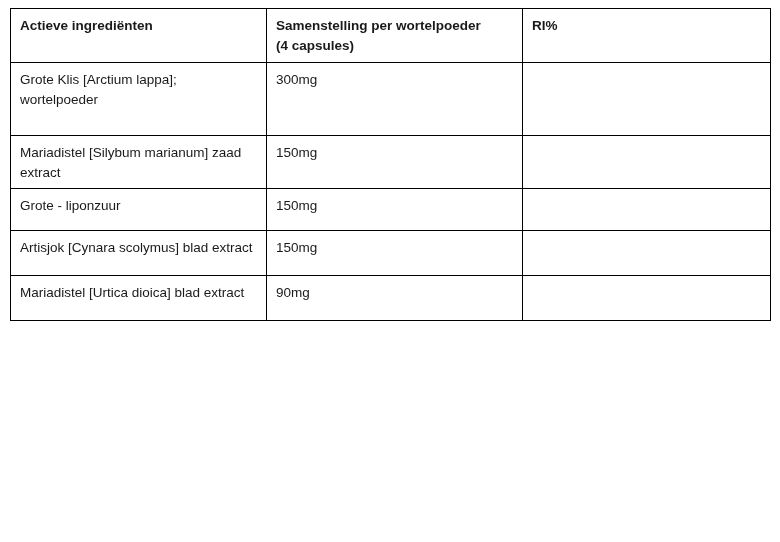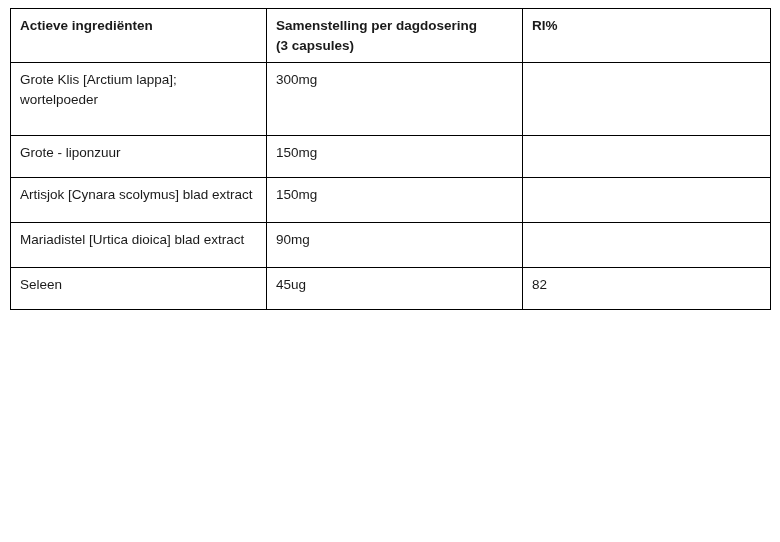--- a/index.html
+++ b/index.html
@@ -63,47 +63,47 @@
   <table class="ingredients">
     <colgroup>
       <col class="c-name">
       <col class="c-dose">
       <col class="c-ri">
     </colgroup>
     <thead>
       <tr>
         <th>Actieve ingrediënten</th>
         <th>
-          <span>Samenstelling per dagdosering</span>
-          <span class="hdr-line2">(3 capsules)</span>
+          <span>Samenstelling per wortelpoeder</span>
+          <span class="hdr-line2">(4 capsules)</span>
         </th>
         <th>RI%</th>
       </tr>
     </thead>
     <tbody>
         <tr data-rowsize="tall">
           <td class="cell-name">Grote Klis [Arctium lappa]; wortelpoeder</td>
           <td class="cell-dose">300mg</td>
+          <td class="cell-ri"></td>
+        </tr>
+        <tr data-rowsize="short">
+          <td class="cell-name">Mariadistel [Silybum marianum] zaad extract</td>
+          <td class="cell-dose">150mg</td>
           <td class="cell-ri"></td>
         </tr>
         <tr data-rowsize="short">
           <td class="cell-name">Grote - liponzuur</td>
           <td class="cell-dose">150mg</td>
           <td class="cell-ri"></td>
         </tr>
         <tr data-rowsize="medium">
           <td class="cell-name">Artisjok [Cynara scolymus] blad extract</td>
           <td class="cell-dose">150mg</td>
           <td class="cell-ri"></td>
         </tr>
         <tr data-rowsize="medium">
           <td class="cell-name">Mariadistel [Urtica dioica] blad extract</td>
           <td class="cell-dose">90mg</td>
           <td class="cell-ri"></td>
         </tr>
-        <tr data-rowsize="short">
-          <td class="cell-name">Seleen</td>
-          <td class="cell-dose">45ug</td>
-          <td class="cell-ri">82</td>
-        </tr>
       </tbody>
   </table>
 </div>
 
 </body></html>

